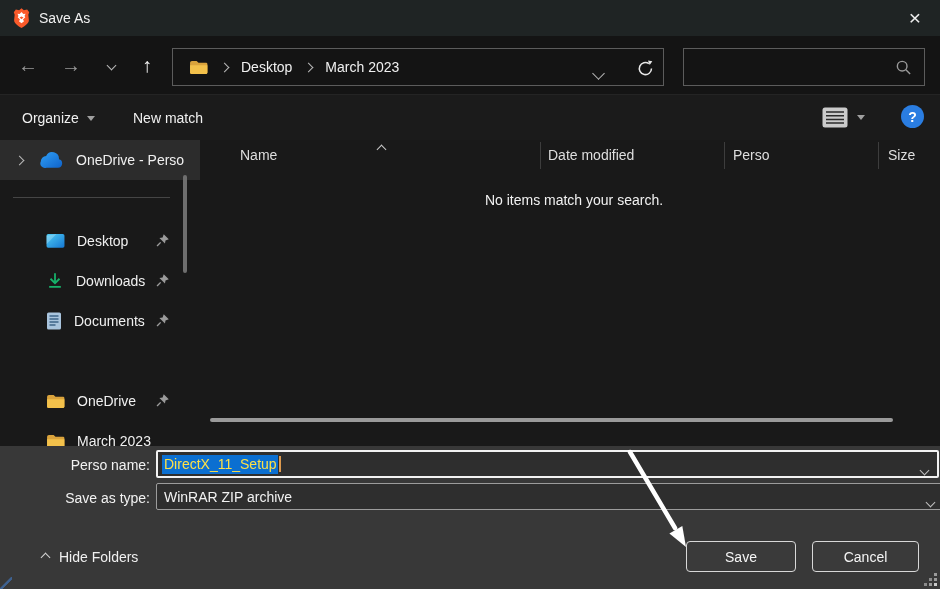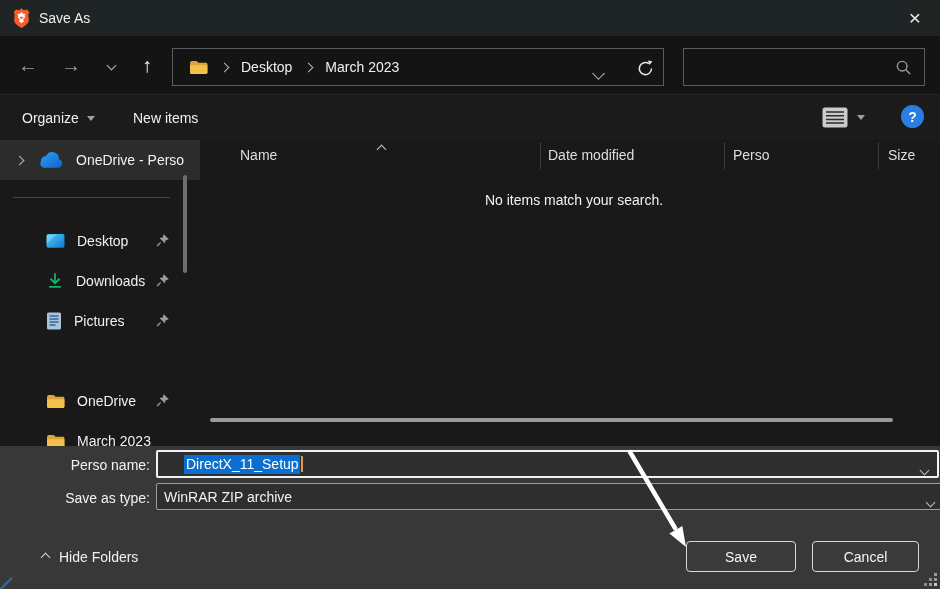--- a/index.html
+++ b/index.html
@@ -59,21 +59,21 @@
   .col-div{position:absolute;top:2px;width:1px;height:27px;background:#3d3d3d;}
   .sort-chev{position:absolute;left:170px;top:0px;}
   .empty-msg{position:absolute;left:0;top:52px;width:100%;text-align:center;color:#f2f2f2;}
   .hscroll{position:absolute;left:2px;top:278px;width:683px;height:4px;background:#9a9a9a;border-radius:2px;}
 
   
   .panel{position:absolute;left:0;top:446px;width:940px;height:143px;background:#383838;}
   .fld-label{position:absolute;left:0;width:150px;text-align:right;color:#f2f2f2;}
   .fn-input{position:absolute;left:156px;top:4px;width:775px;height:24px;background:#2e2e2e;border:2px solid #f2f2f2;
             border-radius:2px;display:flex;align-items:center;padding-left:4px;}
-  .fn-sel{background:#0b6fd1;color:#ffffff;padding:1px 1px 2px 2px;margin-left:22px;}
+  .fn-sel{background:#0b6fd1;color:#fde047;padding:1px 1px 2px 2px;}
   .caret{width:2px;height:16px;background:#de9a4e;margin-left:1px;}
   .fld-chev{position:absolute;right:9px;top:9px;}
   .sat-select{position:absolute;left:156px;top:37px;width:779px;height:25px;background:#2e2e2e;border:1px solid #9c9c9c;
               border-radius:2px;display:flex;align-items:center;padding-left:7px;color:#f2f2f2;}
   .hide-folders{position:absolute;left:42px;top:103px;display:flex;align-items:center;gap:10px;color:#f0f0f0;}
   .dlg-btn{position:absolute;top:95px;height:29px;background:#3a3a3a;border:1px solid #d8d8d8;border-radius:4px;
            color:#f5f5f5;display:flex;align-items:center;justify-content:center;font-size:14px;}
   .btn-save{left:686px;width:108px;}
   .btn-cancel{left:812px;width:105px;}
 
@@ -138,21 +138,21 @@
       </span>
     </div>
   </div>
 
   <div class="cmdbar">
     <span class="cmd-btn" style="left:22px">
       <span>Organize</span>
       <span class="tri-down"></span>
     </span>
     <span class="cmd-btn" style="left:133px">
-      <span>New items</span>
+      <span>New match</span>
     </span>
     <span class="viewmode">
       <span style="display:flex">
         <svg width="26" height="21" viewBox="0 0 26 21">
           <rect x="0.5" y="0.5" width="25" height="20" rx="2.5" fill="#cbcbcb"></rect>
           <path d="M4 5 H22 M4 8.7 H22 M4 12.4 H22 M4 16.1 H22" stroke="#2b2b2b" stroke-width="1.5"></path>
         </svg>
       </span>
       <span class="tri-down"></span>
     </span>
@@ -217,21 +217,21 @@
       </span>
     </div>
 
     <div class="side-item" style="top:161px">
       <span style="display:flex">
         <svg width="16" height="18" viewBox="0 0 16 18">
           <rect x="1" y="0.5" width="14" height="17" rx="1.6" fill="#a9c4dd"></rect>
           <path d="M3.5 4 H12.5 M3.5 7 H12.5 M3.5 10 H12.5 M3.5 13 H9.5" stroke="#3e6488" stroke-width="1.3"></path>
         </svg>
       </span>
-      <span class="lbl">Pictures</span>
+      <span class="lbl">Documents</span>
       <span class="pin">
         <svg width="15" height="15" viewBox="0 0 16 16">
             <path d="M9.3 1.3 L14.7 6.7 L11.2 7.9 L10.6 11.3 L4.7 5.4 L8.1 4.8 Z" fill="#9a9a9a"></path>
             <path d="M6 10 L2.2 13.8" stroke="#9a9a9a" stroke-width="1.5"></path>
           </svg>
       </span>
     </div>
 
 
     <div class="side-item" style="top:241px">

